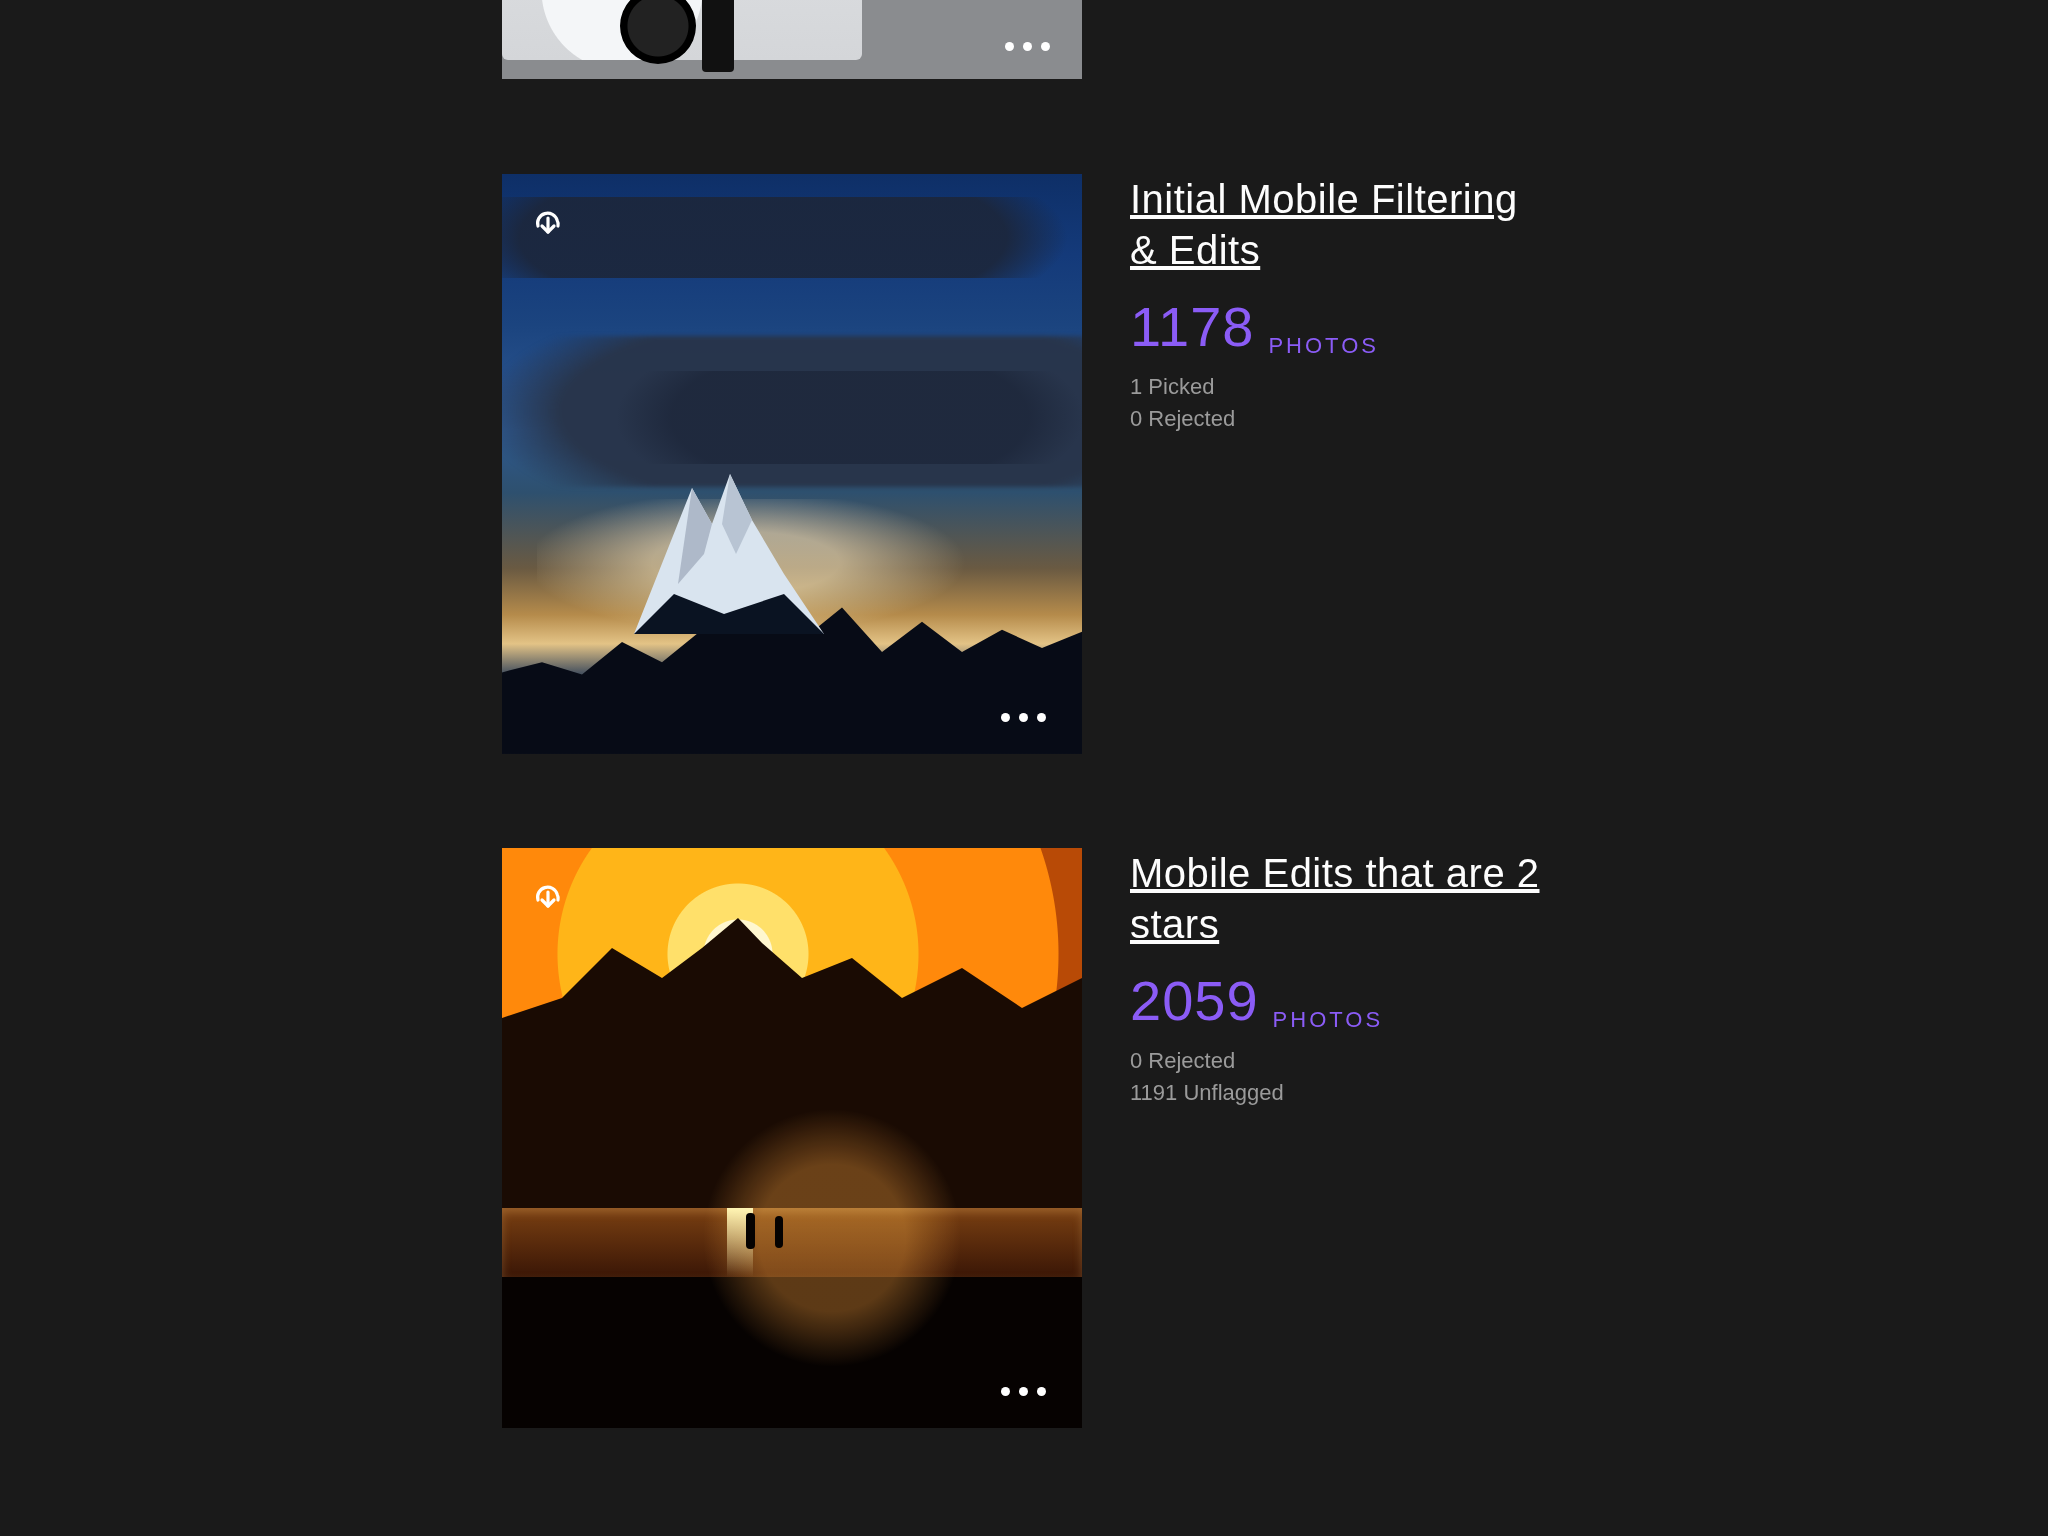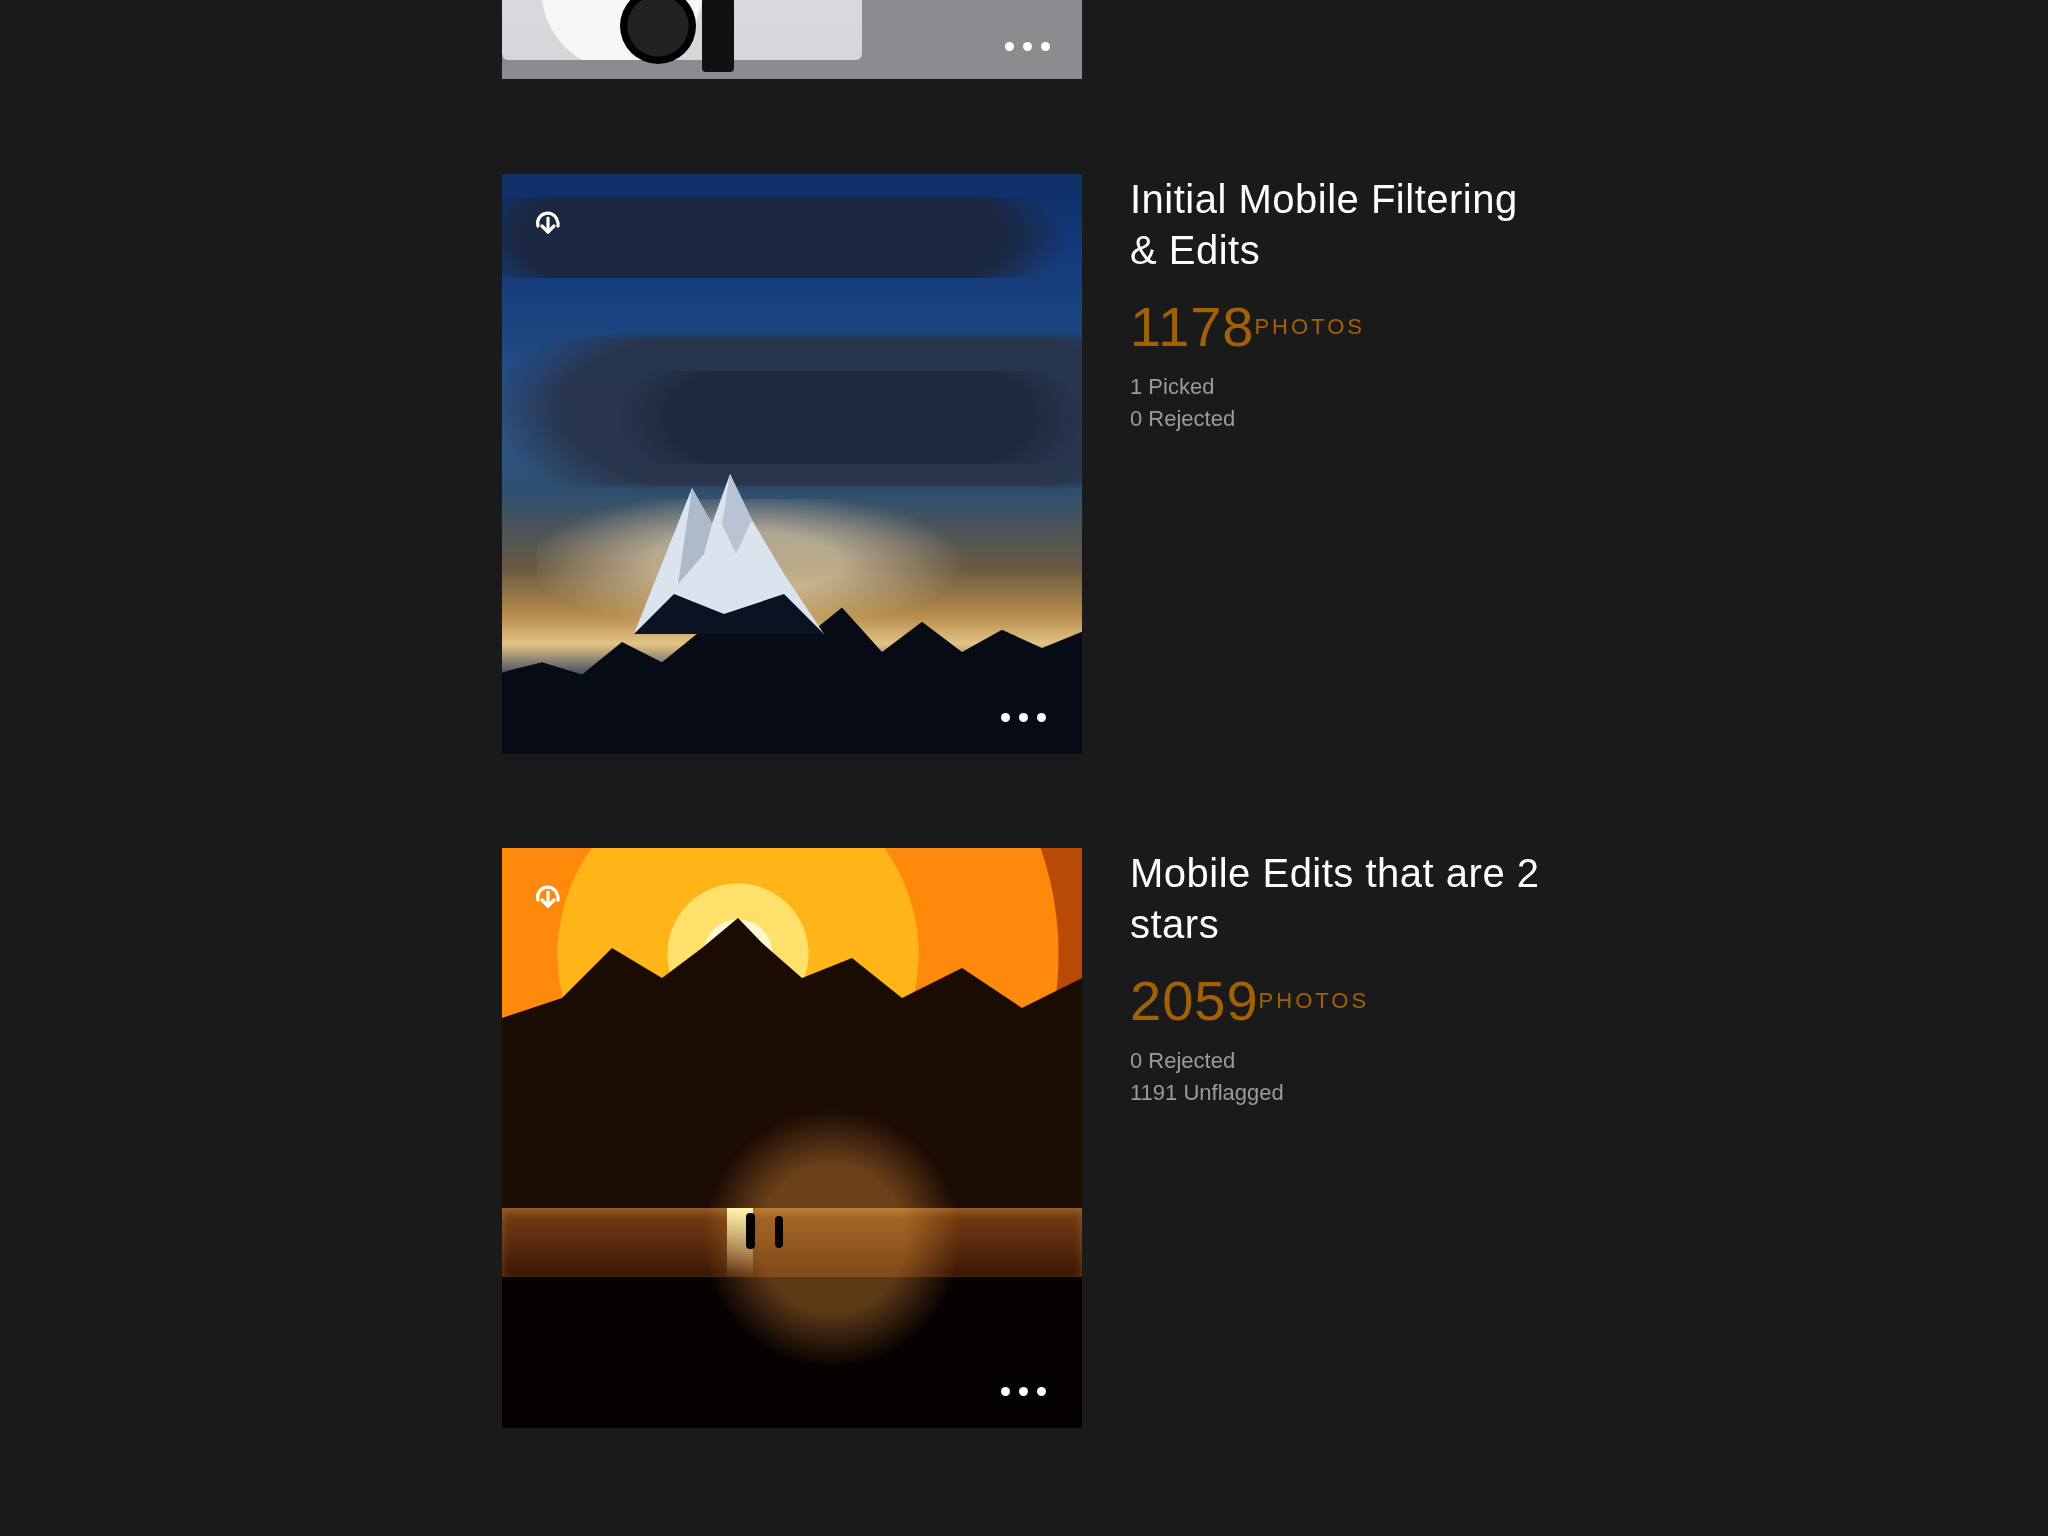--- a/index.html
+++ b/index.html
@@ -54,25 +54,27 @@
     margin-left: 48px;
     width: 420px;
   }
   .meta h2 {
     margin: 0 0 18px 0;
     font-size: 40px;
     font-weight: 300;
     line-height: 1.28;
     color: #fdfdfd;
     letter-spacing: 0.5px;
+    text-decoration: underline;
   }
   .count-line {
     display: flex;
-    align-items: center;
-    color: #a16207;
+    align-items: flex-end;
+    gap: 14px;
+    color: #8b5cf6;
     margin-bottom: 12px;
   }
   .count-line .big {
     font-size: 56px;
     font-weight: 200;
     letter-spacing: 1px;
   }
   .count-line .label {
     font-size: 22px;
     font-weight: 300;

